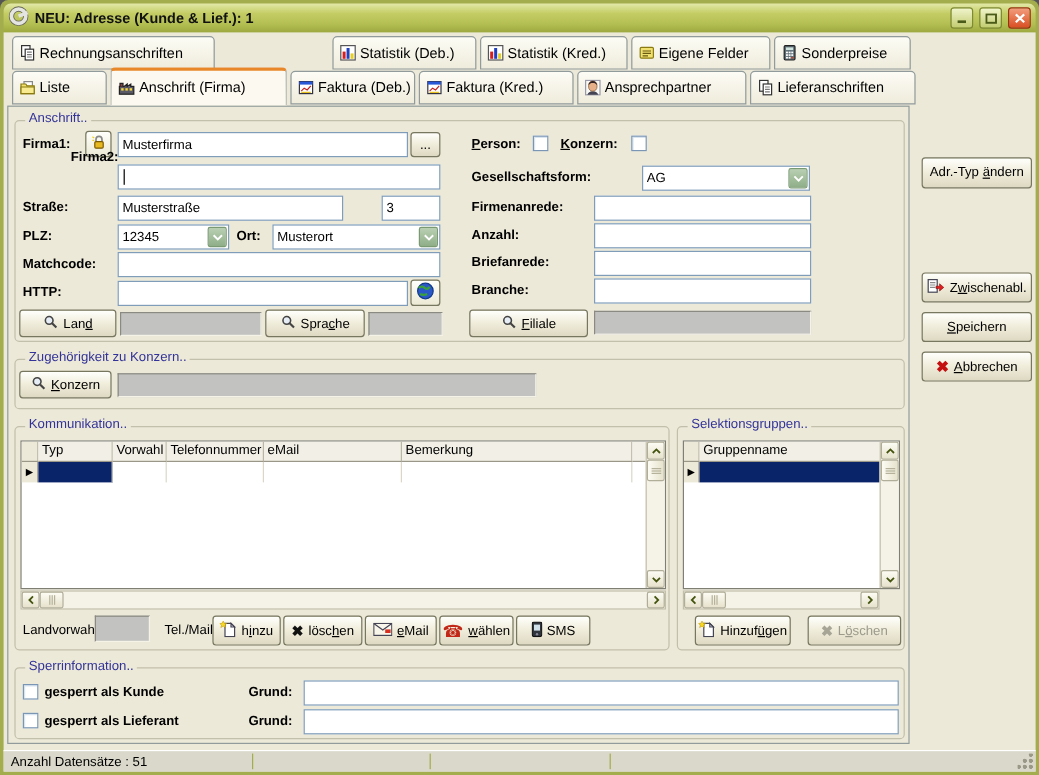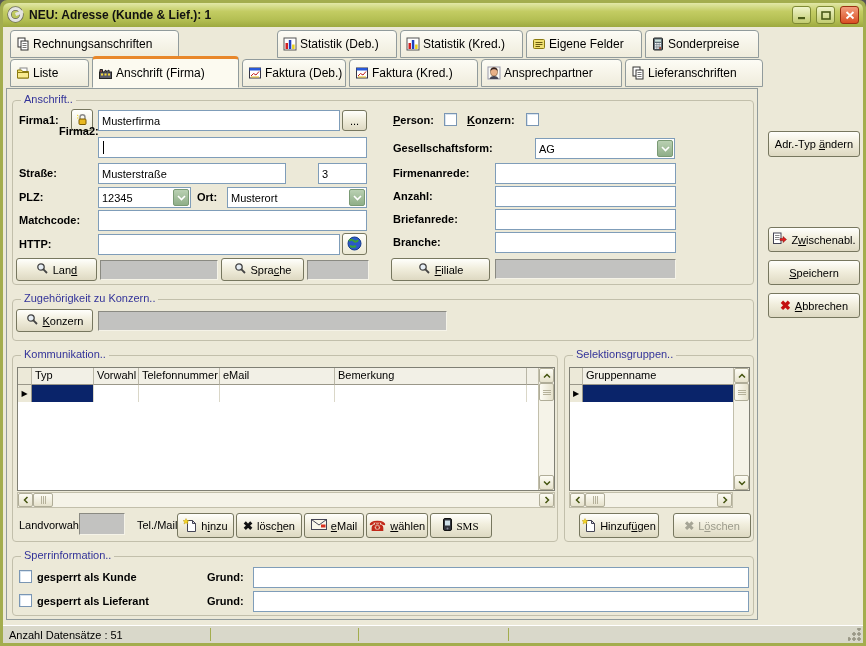--- a/index.html
+++ b/index.html
@@ -467,21 +467,21 @@
             <rect x="0.5" y="0.5" width="15" height="10" fill="#f8f6ea" stroke="#445"></rect>
             <path d="M0.5 0.5 8 6 15.5 0.5" fill="none" stroke="#445"></path>
             <rect x="10" y="5.5" width="4.5" height="3" fill="#d83020"></rect>
           </svg></span>
       <span><u>e</u>Mail</span>
     </span>
     <span class="btn" style="left:353px;top:157px;width:62px;height:25px;">
       <span class="phone">☎</span>
       <span><u>w</u>ählen</span>
     </span>
-    <span class="btn" style="left:417px;top:157px;width:62px;height:25px;font-family:Liberation Serif, serif;">
+    <span class="btn" style="left:417px;top:157px;width:62px;height:25px;">
       <span><svg width="9" height="13" viewBox="0 0 9 13">
             <rect x="0.5" y="0.5" width="8" height="12" rx="1.5" fill="#30343c" stroke="#111"></rect>
             <rect x="2" y="2.5" width="5" height="5" fill="#cfe0e8"></rect>
             <circle cx="4.5" cy="10.5" r="1" fill="#889"></circle>
           </svg></span>
       <span>SMS</span>
     </span>
   </div>
 
   <div class="grp" style="left:564px;top:355px;width:190px;height:187px;">

